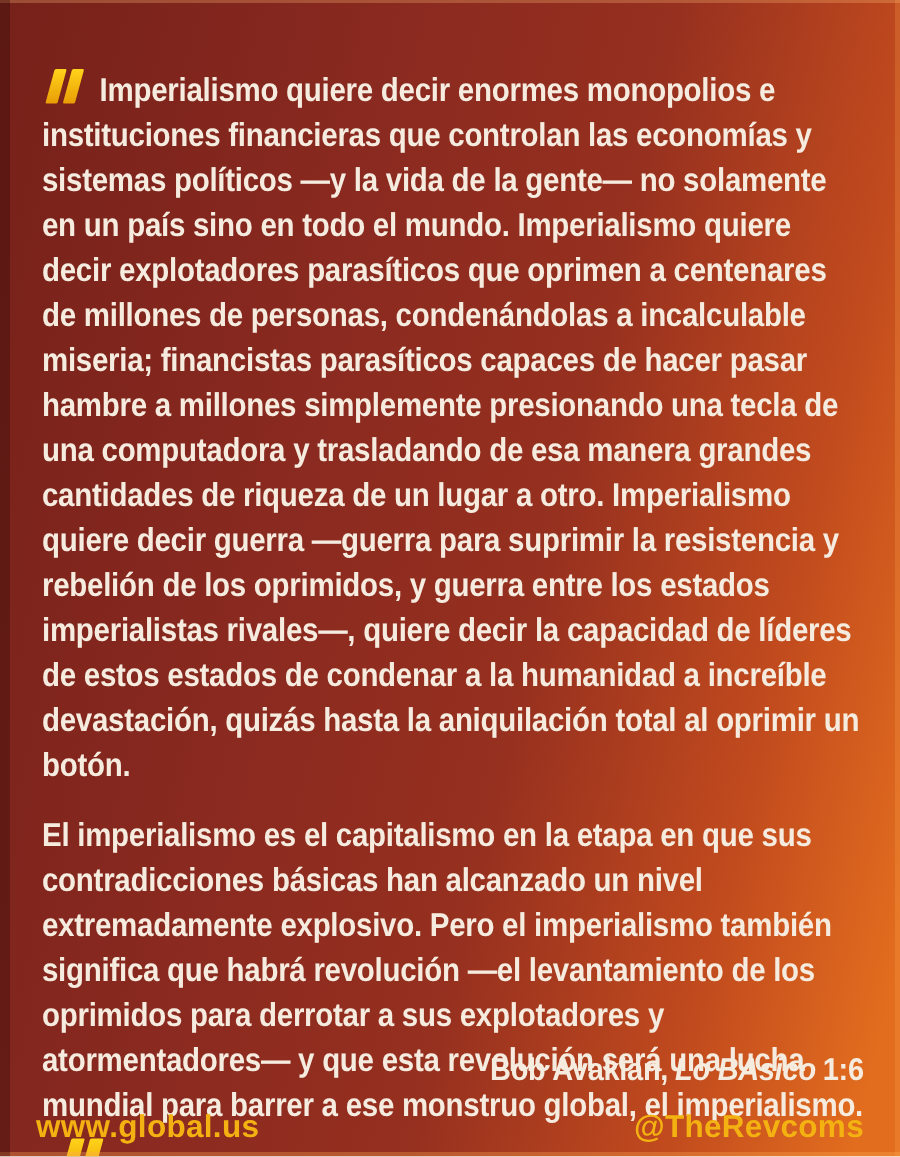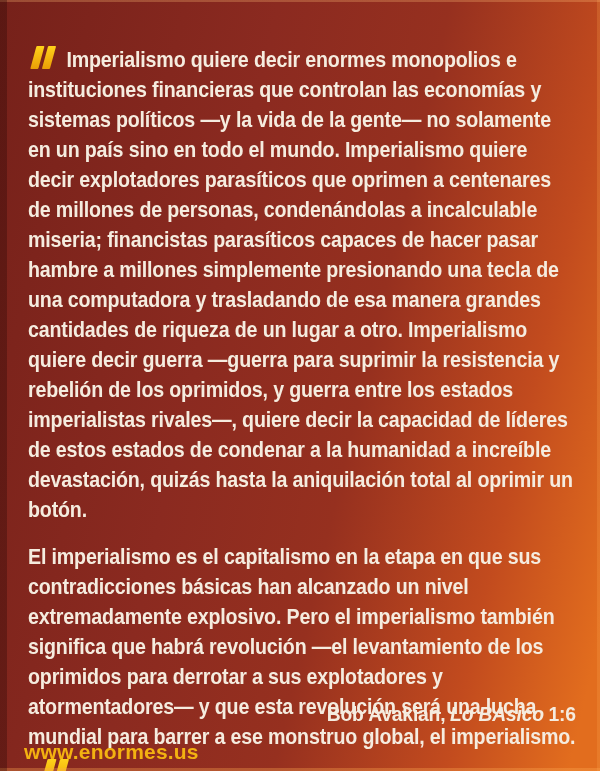--- a/index.html
+++ b/index.html
@@ -116,15 +116,16 @@
   <div class="quote-body">
     <p class="para"><span class="qmark open"><i class="bar"></i><i class="bar"></i></span><span>Imperialismo quiere decir enormes monopolios e instituciones financieras que controlan las economías y sistemas políticos —y la vida de la gente— no solamente en un país sino en todo el mundo. Imperialismo quiere decir explotadores parasíticos que oprimen a centenares de millones de personas, condenándolas a incalculable miseria; financistas parasíticos capaces de hacer pasar hambre a millones simplemente presionando una tecla de una computadora y trasladando de esa manera grandes cantidades de riqueza de un lugar a otro. Imperialismo quiere decir guerra —guerra para suprimir la resistencia y rebelión de los oprimidos, y guerra entre los estados imperialistas rivales—, quiere decir la capacidad de líderes de estos estados de condenar a la humanidad a increíble devastación, quizás hasta la aniquilación total al oprimir un botón.</span></p>
     <p class="para"><span>El imperialismo es el capitalismo en la etapa en que sus contradicciones básicas han alcanzado un nivel extremadamente explosivo. Pero el imperialismo también significa que habrá revolución —el levantamiento de los oprimidos para derrotar a sus explotadores y atormentadores— y que esta revolución será una lucha mundial para barrer a ese monstruo global, el imperialismo.</span><span class="qmark close"><i class="bar"></i><i class="bar"></i></span></p>
   </div>
 
   <div class="attribution">
     <span>Bob Avakian,</span><span class="work">Lo BAsico</span><span>1:6</span>
   </div>
 
   <div class="footer">
-    <a class="site">www.enormes.us</a>
+    <a class="site">www.global.us</a>
+    <a class="handle">@TheRevcoms</a>
   </div>
 </div>
 
 </body></html>

